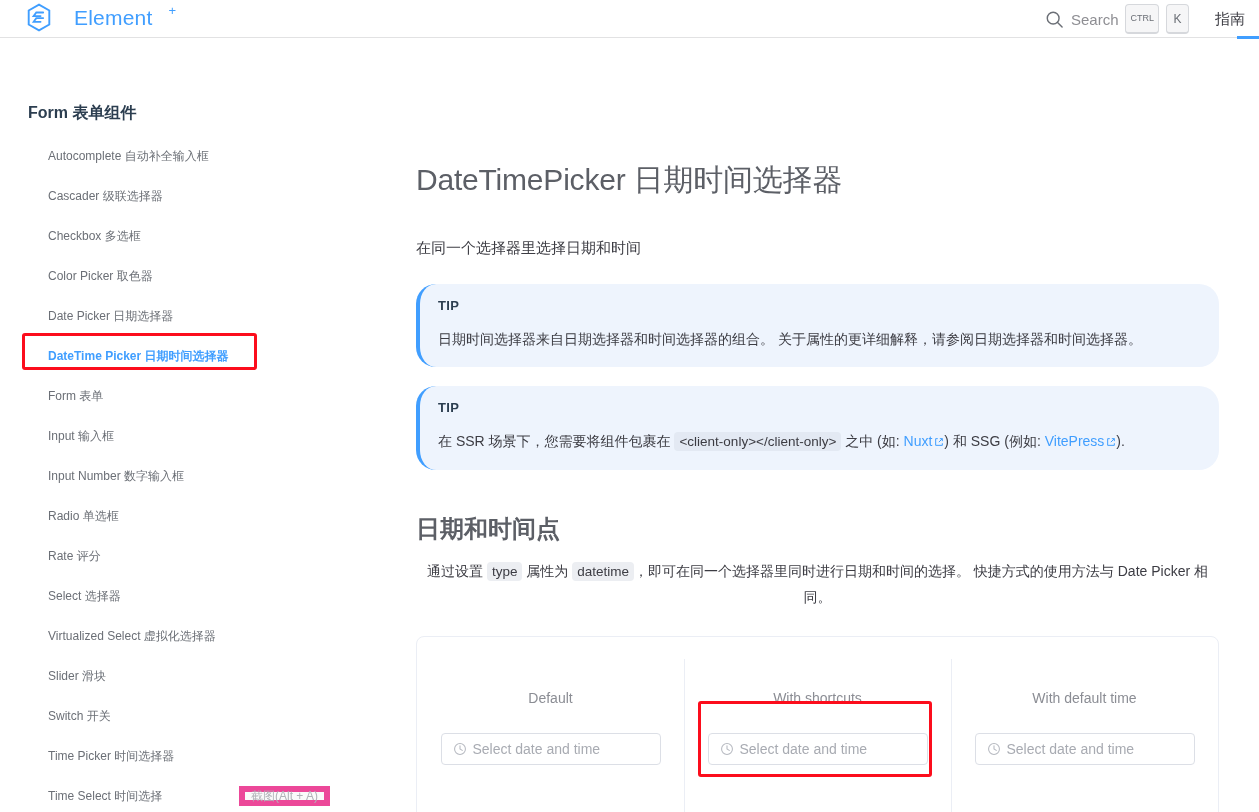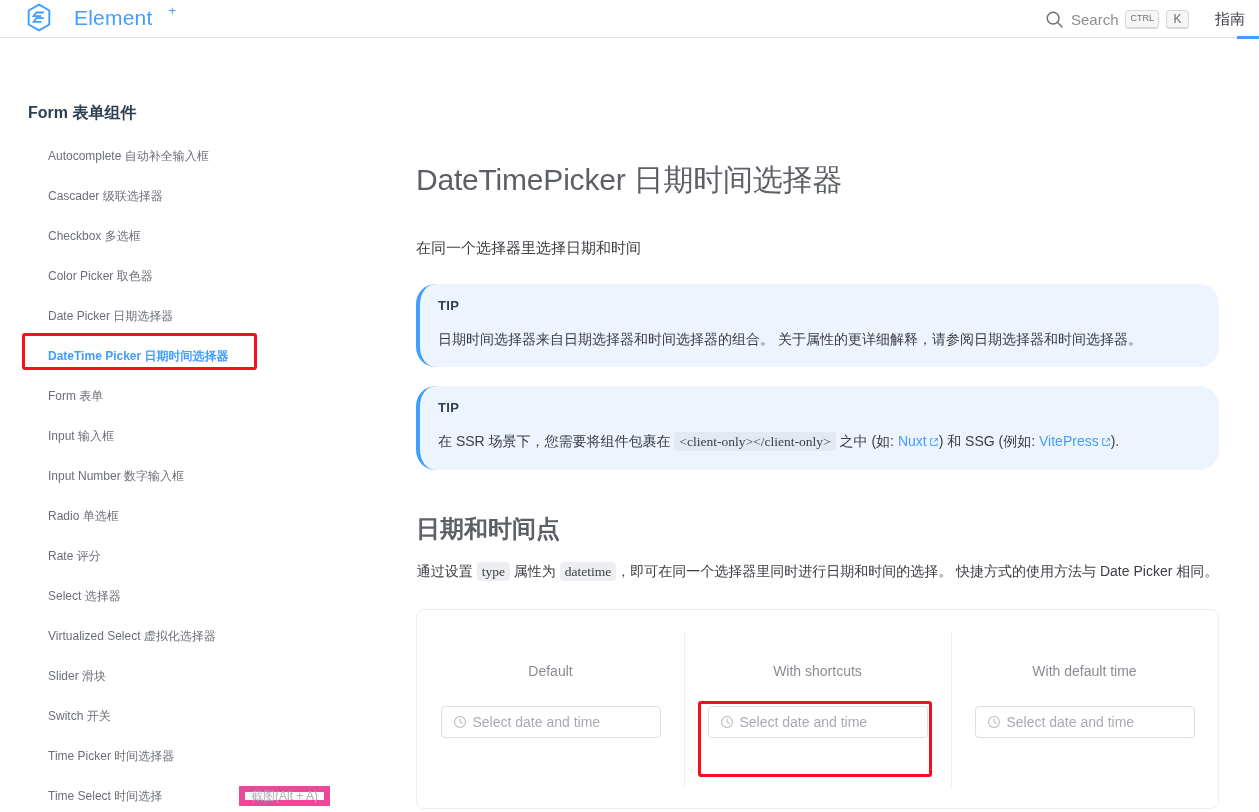--- a/index.html
+++ b/index.html
@@ -42,21 +42,21 @@
     display: flex; align-items: center; gap: 26px;
   }
   .search-box {
     display: flex; align-items: center; gap: 7px;
     cursor: pointer;
   }
   .search-glyph { width: 19px; height: 19px; display: block; }
   .search-label { font-size: 15px; color: #8e8e93; }
   .kbd {
     display: inline-flex; align-items: center; justify-content: center;
-    min-width: 23px; height: 19px; padding: 0 4px;
+    min-width: 23px; height: 30px; padding: 0 4px;
     border: 1px solid #d6d8dc; border-bottom-width: 2px;
     border-radius: 4px; background: #f6f6f7;
     font-size: 9px; color: #6b6f76; line-height: 1;
     font-family: "Liberation Sans", sans-serif;
   }
   .kbd.kbd-letter { font-size: 12px; }
   .nav-link {
     font-size: 15px; color: #3c3c43; cursor: pointer;
     font-family: "DejaVu Sans", "Liberation Sans", sans-serif;
   }
@@ -128,21 +128,21 @@
     border-radius: 20px;
     padding: 14px 18px 16px 18px;
   }
   .tip + .tip { margin-top: 19px; }
   .tip-label {
     font-size: 13px; font-weight: bold; color: #2c3e50;
     letter-spacing: .3px; margin-bottom: 14px;
   }
   .tip-body { font-size: 14px; color: #3c3c43; line-height: 1.74; }
   .tip-body code, .para code {
-    font-family: Liberation Serif, serif;
+    font-family: Liberation Sans, sans-serif;
     font-size: 13.5px; background: #e3e9f3;
     padding: 2px 5px; border-radius: 4px; color: #3c3c43;
   }
   .para code { background: #eceef2; }
   .tip-link { color: #409eff; text-decoration: none; cursor: pointer; }
   .ext-glyph { width: 10px; height: 10px; vertical-align: -1px; margin-left: 2px; }
 
   .section-title {
     font-size: 24px; font-weight: bold; color: #5c5f66;
     margin-top: 43px;

